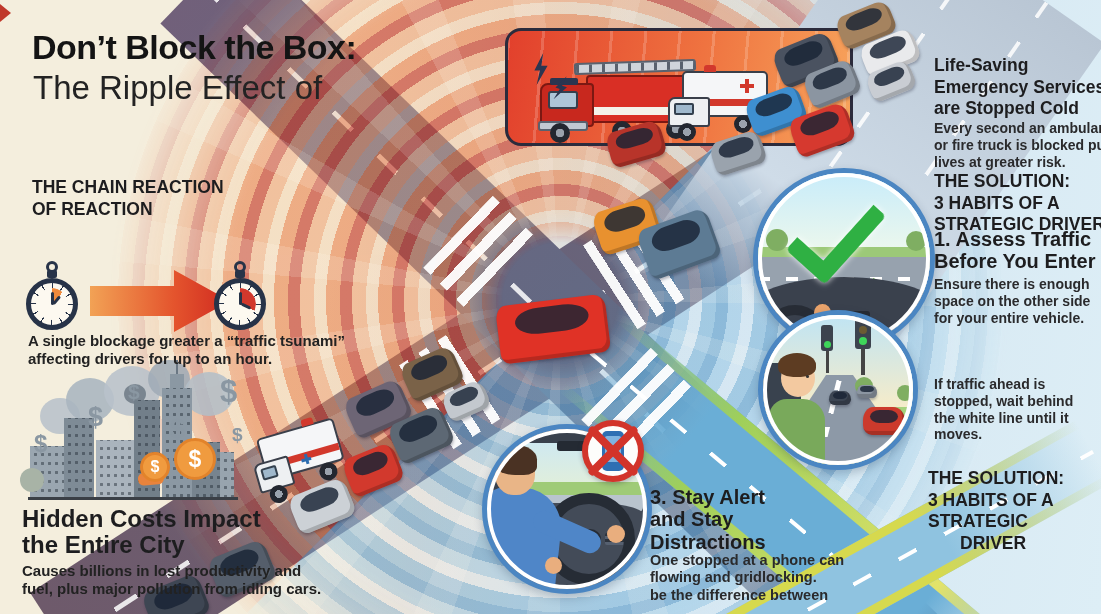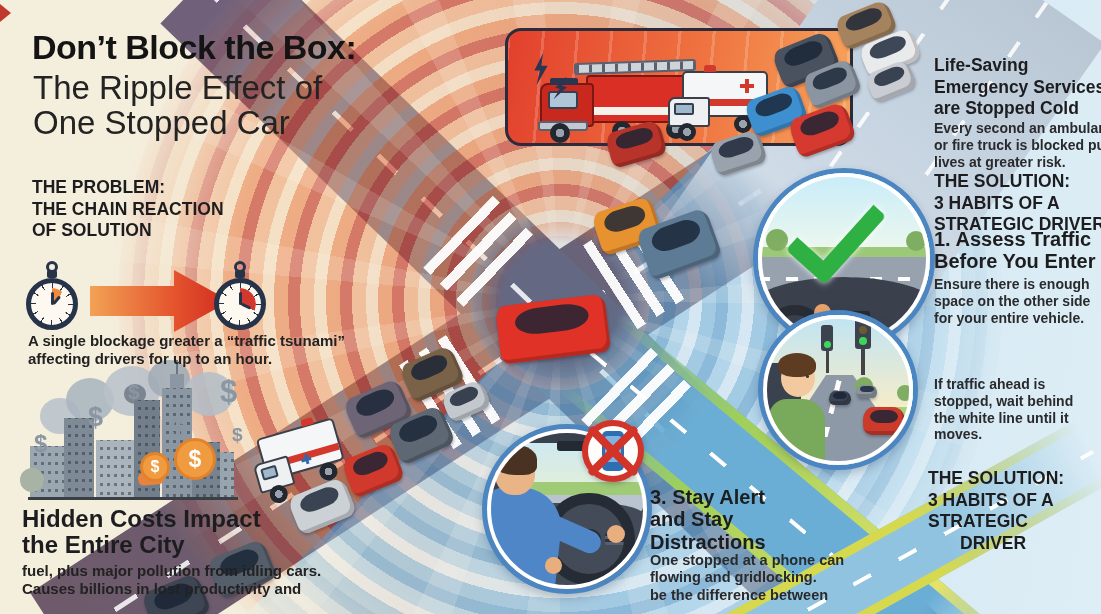--- a/index.html
+++ b/index.html
@@ -329,41 +329,39 @@
     <span class="abs" style="left:14px;top:5px;width:22px;height:40px;background:#2e6fb3;border-radius:5px;">
       <span class="abs" style="left:3px;top:5px;width:16px;height:26px;background:#7fb3e0;border-radius:2px;"></span>
     </span>
     <span class="abs" style="left:-8px;top:21px;width:66px;height:8px;background:#d2342a;border-radius:4px;transform:rotate(45deg);"></span>
     <span class="abs" style="left:-8px;top:21px;width:66px;height:8px;background:#d2342a;border-radius:4px;transform:rotate(-45deg);"></span>
   </div>
 
   <div class="t title1" style="left:32px;top:28px;">Don’t Block the Box:</div>
   <div class="t title2" style="left:33px;top:70px;">
     <div>The Ripple Effect of</div>
-    <div>One Stopped Car</div>
   </div>
 
   <div class="t h-caps" style="left:32px;top:177px;">
-    <div>THE PROBLEM:</div>
     <div>THE CHAIN REACTION</div>
-    <div>OF SOLUTION</div>
+    <div>OF REACTION</div>
   </div>
 
   <div class="t cap15" style="left:28px;top:332px;">
     <div>A single blockage greater a “traffic tsunami”</div>
     <div>affecting drivers for up to an hour.</div>
   </div>
 
   <div class="t h-big" style="left:22px;top:506px;">
     <div>Hidden Costs Impact</div>
     <div>the Entire City</div>
   </div>
   <div class="t cap15" style="left:22px;top:562px;">
+    <div>Causes billions in lost productivity and</div>
     <div>fuel, plus major pollution from idling cars.</div>
-    <div>Causes billions in lost productivity and</div>
   </div>
 
   <div class="t h-caps" style="left:934px;top:55px;">
     <div>Life-Saving</div>
     <div>Emergency Services</div>
     <div>are Stopped Cold</div>
   </div>
   <div class="t cap" style="left:934px;top:120px;">
     <div>Every second an ambulance</div>
     <div>or fire truck is blocked puts</div>

